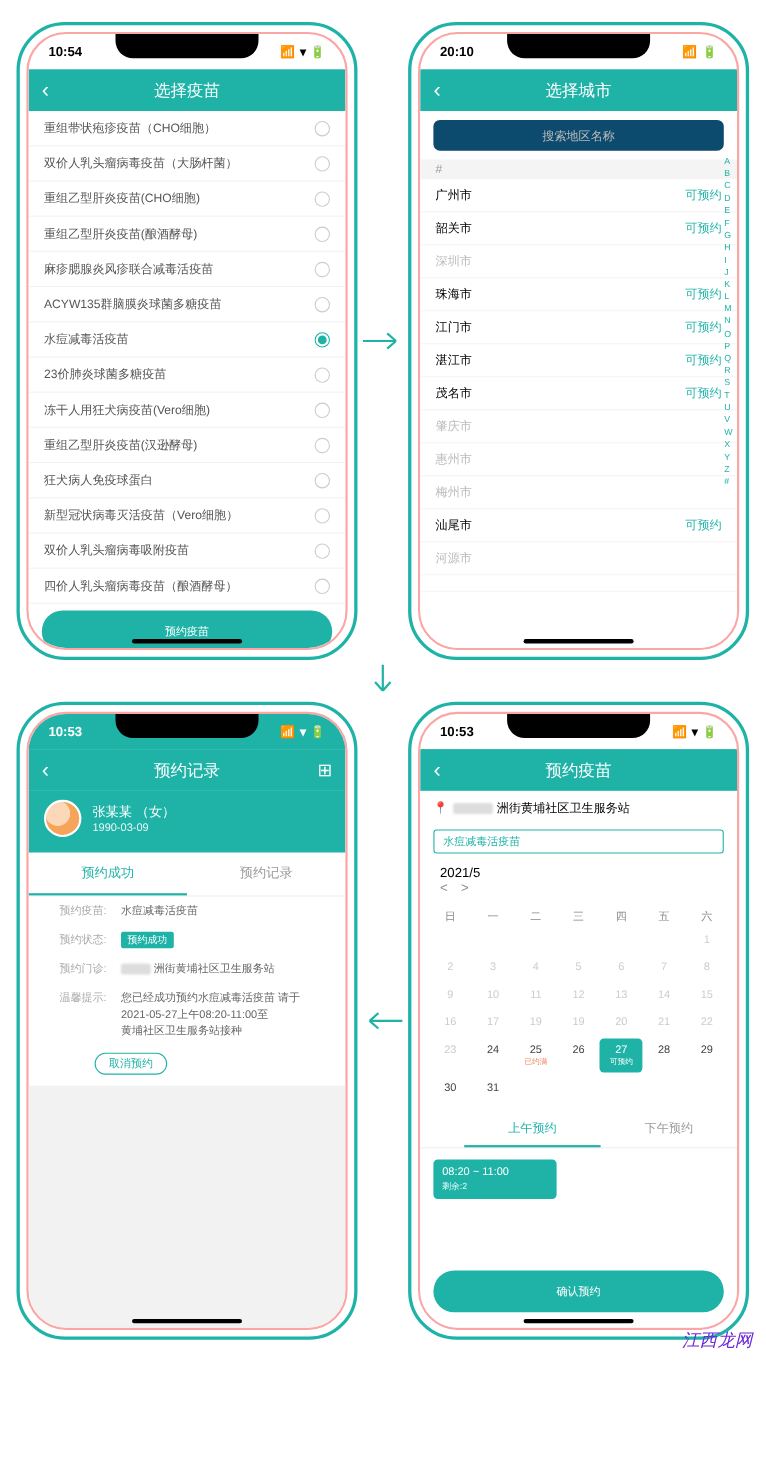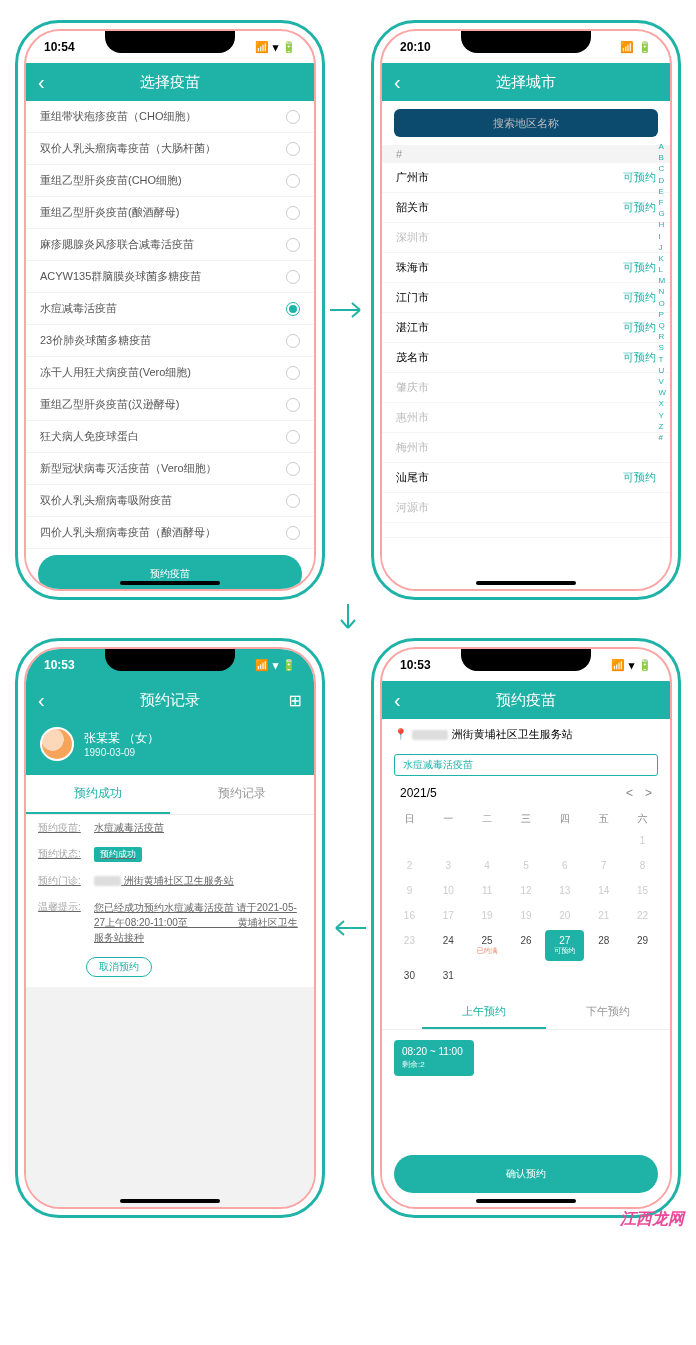--- a/index.html
+++ b/index.html
@@ -153,20 +153,21 @@
   padding: 3px 8px;
   border: 1px solid #1fb3a8;
   color: #1fb3a8;
   font-size: 10px;
   border-radius: 3px;
 }
 .month-row {
   display: flex; justify-content: space-between; align-items: flex-start;
   padding: 6px 18px;
   font-size: 12px;
+  flex-direction: column;
 }
 .month-row .month-nav { display: flex; gap: 12px; color: #888; }
 .cal-head, .cal-row {
   display: grid;
   grid-template-columns: repeat(7, 1fr);
   text-align: center;
   font-size: 10px;
   padding: 2px 8px;
 }
 .cal-head { color: #888; padding-top: 6px; }
@@ -183,21 +184,21 @@
   margin-top: 8px;
   font-size: 11px;
 }
 .period-tab {
   flex: 1; text-align: center; padding: 8px 0;
   color: #999;
 }
 .period-tab.active { color: #1fb3a8; border-bottom: 2px solid #1fb3a8; margin-left: 40px; }
 .slot-card {
   margin: 10px 12px;
-  width: 80px;
+  width: 112px;
   background: #1fb3a8;
   color: #fff;
   border-radius: 4px;
   padding: 6px 8px;
   font-size: 10px;
 }
 .slot-card .remain { font-size: 8px; opacity: .9; margin-top: 2px; }
 
 
 .profile-bar {
@@ -214,25 +215,24 @@
   background: radial-gradient(circle at 35% 35%, #fcd7b8 40%, #f5a45a 42%);
   border: 2px solid #fff;
 }
 .profile-text { font-size: 12px; }
 .profile-text .dob { font-size: 10px; opacity: .9; }
 .rec-tabs { display: flex; font-size: 12px; border-bottom: 1px solid #eee; }
 .rec-tab { flex: 1; text-align: center; padding: 10px 0; color: #999; }
 .rec-tab.active { color: #1fb3a8; border-bottom: 2px solid #1fb3a8; }
 .info-row {
   display: flex;
-  padding: 6px 12px;
+  padding: 6px 28px;
   font-size: 10px;
   color: #666;
   gap: 8px;
-  text-decoration: underline;
 }
 .info-row .label { color: #aaa; flex-shrink: 0; width: 48px; }
 .badge {
   display: inline-block;
   background: #1fb3a8;
   color: #fff;
   padding: 1px 6px;
   border-radius: 2px;
   font-size: 9px;
 }
@@ -258,22 +258,22 @@
   width: 310px;
   display: flex; justify-content: center;
   margin: 4px auto;
   color: #1fb3a8;
 }
 .arrow-vert svg { width: 24px; height: 30px; }
 .watermark {
   position: absolute;
   right: 12px; bottom: 8px;
   font-size: 16px;
-  font-weight: 700;
-  color: #ec4899;
+  font-weight: 400;
+  color: #6d28d9;
   font-style: italic;
 }
 .blur {
   display: inline-block;
   background: #ddd;
   color: transparent;
   border-radius: 2px;
   filter: blur(1px);
   font-size: 9px;
 }

